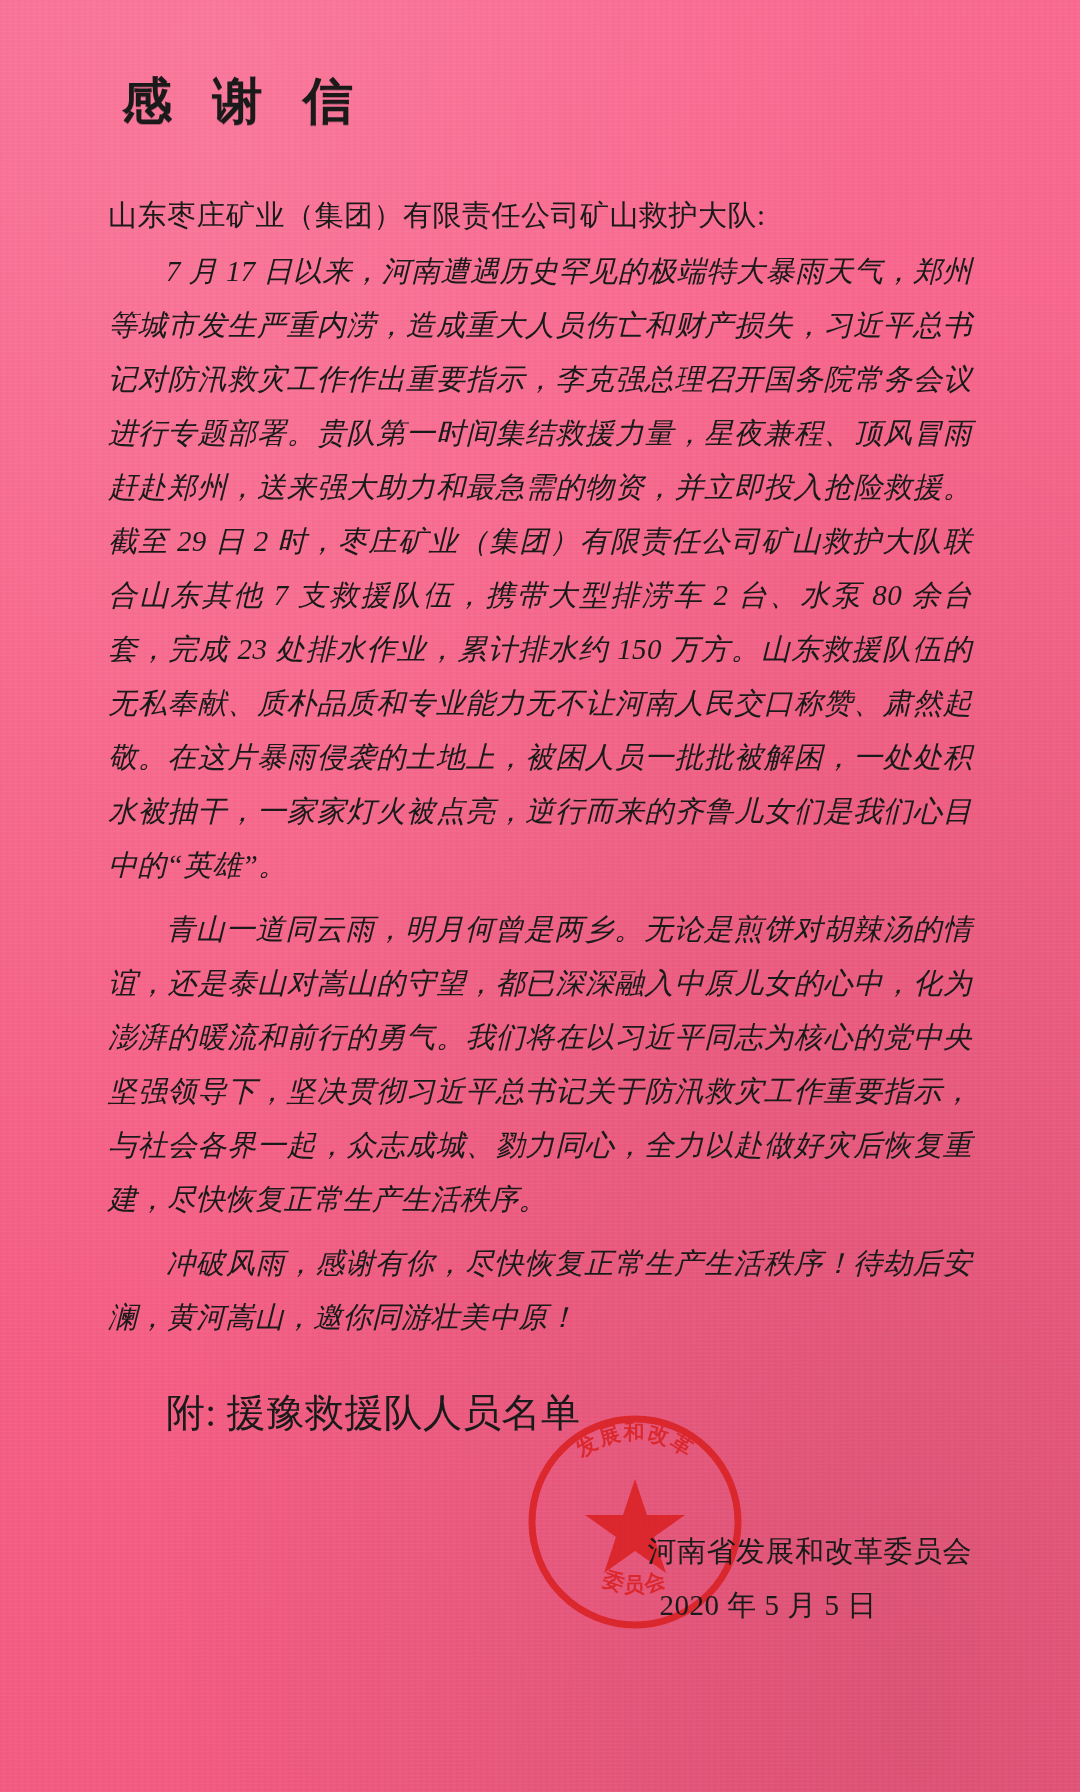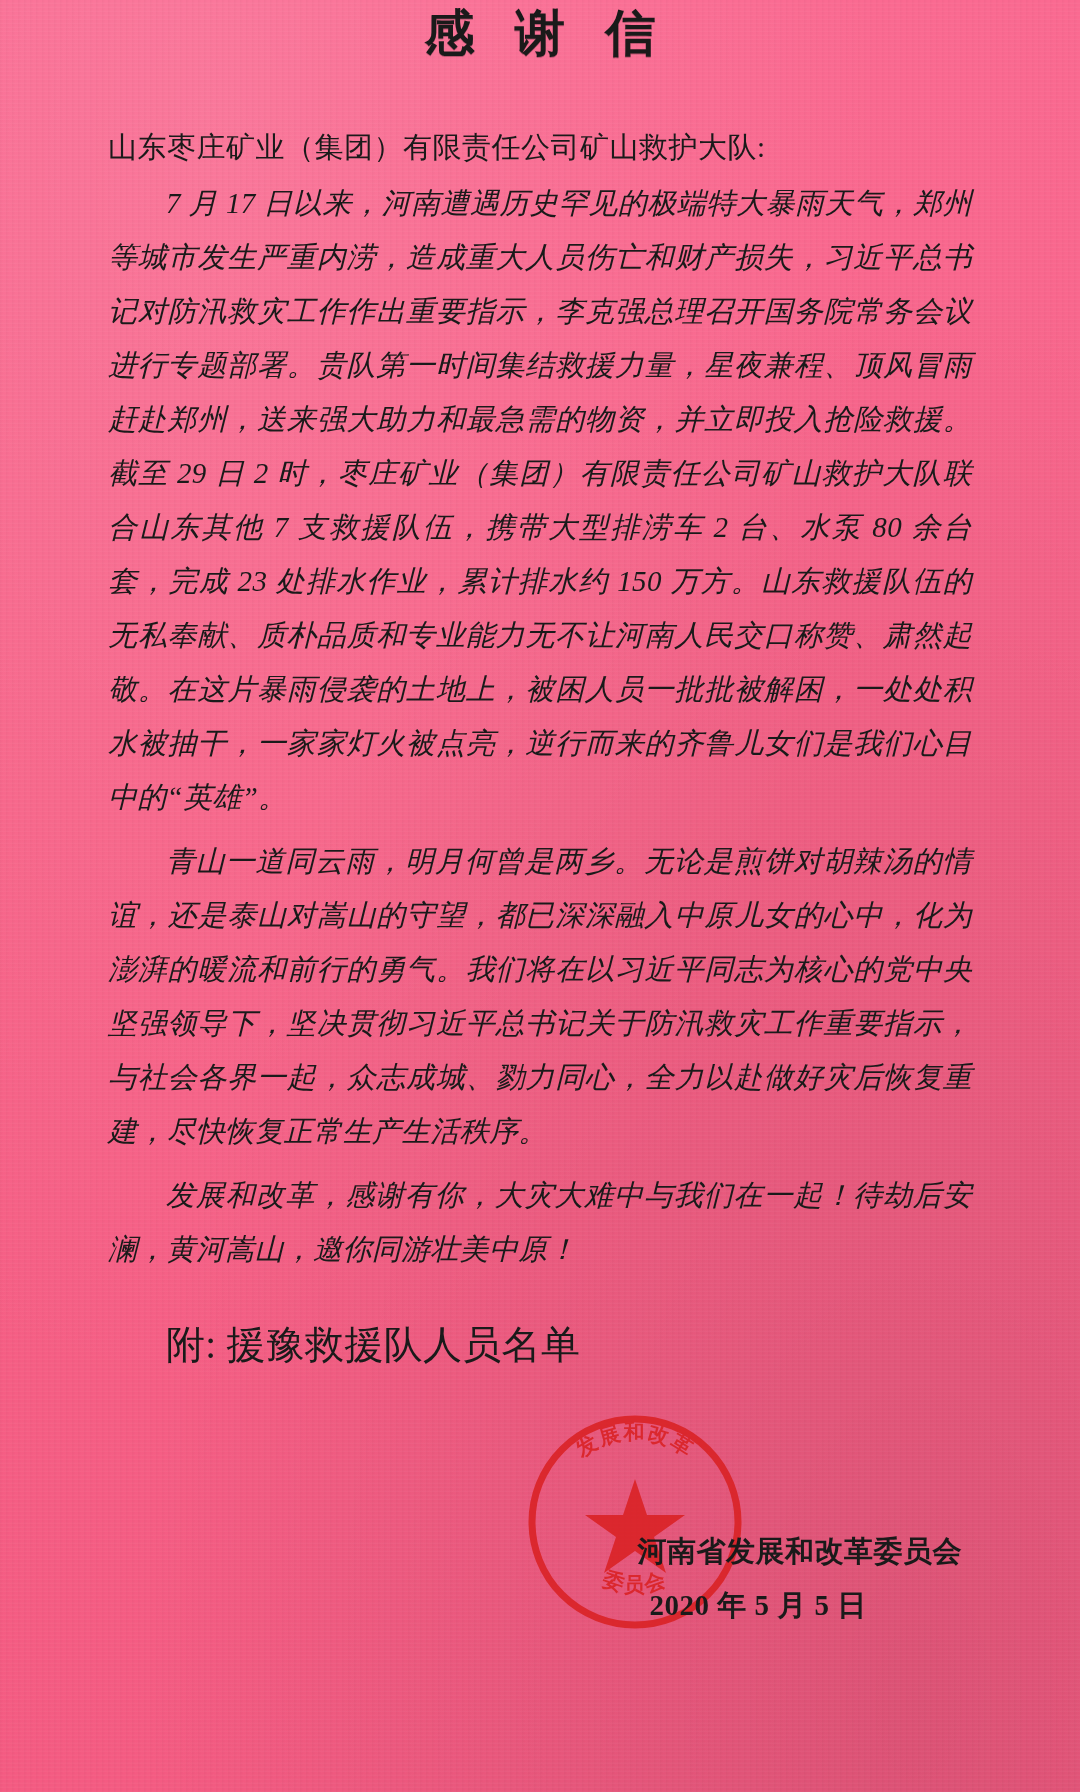--- a/index.html
+++ b/index.html
@@ -34,25 +34,25 @@
     pointer-events: none;
   }
   .content {
     position: relative;
     width: 1080px;
     height: 1792px;
     box-sizing: border-box;
     padding: 0 108px;
   }
   .doc-title {
-    text-align: center;
     font-size: 50px;
     font-weight: bold;
     letter-spacing: 14px;
     margin: 0;
+    padding-top: 68px;
     padding-left: 14px;
     text-shadow: 0 1px 0 rgba(0,0,0,0.25);
   }
   .salutation {
     font-size: 29px;
     line-height: 1.55;
     margin-top: 58px;
     letter-spacing: 0.5px;
   }
   .para {
@@ -70,27 +70,26 @@
   }
   .attachment {
     font-size: 39px;
     line-height: 54px;
     text-indent: 58px;
     margin-top: 42px;
     letter-spacing: 0.3px;
   }
   .signature-block {
     position: absolute;
-    right: 118px;
+    right: 108px;
     bottom: 160px;
     text-align: left;
     font-size: 29px;
     line-height: 54px;
     letter-spacing: 0.5px;
-    font-weight: bold;
   }
   .sig-line {
     white-space: nowrap;
   }
   .sig-date {
     padding-left: 12px;
   }
   
   .stamp {
     position: absolute;
@@ -119,21 +118,21 @@
 <div class="grain"></div>
 
 <div class="content">
 
   <h1 class="doc-title">感 谢 信</h1>
 
   <div class="salutation">山东枣庄矿业（集团）有限责任公司矿山救护大队:</div>
 
   <p class="para">7 月 17 日以来，河南遭遇历史罕见的极端特大暴雨天气，郑州等城市发生严重内涝，造成重大人员伤亡和财产损失，习近平总书记对防汛救灾工作作出重要指示，李克强总理召开国务院常务会议进行专题部署。贵队第一时间集结救援力量，星夜兼程、顶风冒雨赶赴郑州，送来强大助力和最急需的物资，并立即投入抢险救援。截至 29 日 2 时，枣庄矿业（集团）有限责任公司矿山救护大队联合山东其他 7 支救援队伍，携带大型排涝车 2 台、水泵 80 余台套，完成 23 处排水作业，累计排水约 150 万方。山东救援队伍的无私奉献、质朴品质和专业能力无不让河南人民交口称赞、肃然起敬。在这片暴雨侵袭的土地上，被困人员一批批被解困，一处处积水被抽干，一家家灯火被点亮，逆行而来的齐鲁儿女们是我们心目中的“英雄”。</p>
   <p class="para gap">青山一道同云雨，明月何曾是两乡。无论是煎饼对胡辣汤的情谊，还是泰山对嵩山的守望，都已深深融入中原儿女的心中，化为澎湃的暖流和前行的勇气。我们将在以习近平同志为核心的党中央坚强领导下，坚决贯彻习近平总书记关于防汛救灾工作重要指示，与社会各界一起，众志成城、勠力同心，全力以赴做好灾后恢复重建，尽快恢复正常生产生活秩序。</p>
-  <p class="para gap">发展和改革，感谢有你，大灾大难中与我们在一起！待劫后安澜，黄河嵩山，邀你同游壮美中原！</p>
+  <p class="para gap">冲破风雨，感谢有你，尽快恢复正常生产生活秩序！待劫后安澜，黄河嵩山，邀你同游壮美中原！</p>
 
   <div class="attachment">附: 援豫救援队人员名单</div>
 
   <div class="stamp">
     <svg width="230" height="230" viewBox="0 0 230 230" xmlns="http://www.w3.org/2000/svg">
       <circle cx="115" cy="115" r="103" fill="none" stroke="#d91d1d" stroke-width="7"></circle>
       <path id="arcTop" d="M 32 115 A 83 83 0 0 1 198 115" fill="none"></path>
       <path id="arcBottom" d="M 45 115 A 70 70 0 0 0 185 115" fill="none"></path>
       <text class="stamp-text">
         <textPath href="#arcTop" startOffset="50%" text-anchor="middle">发展和改革</textPath>

